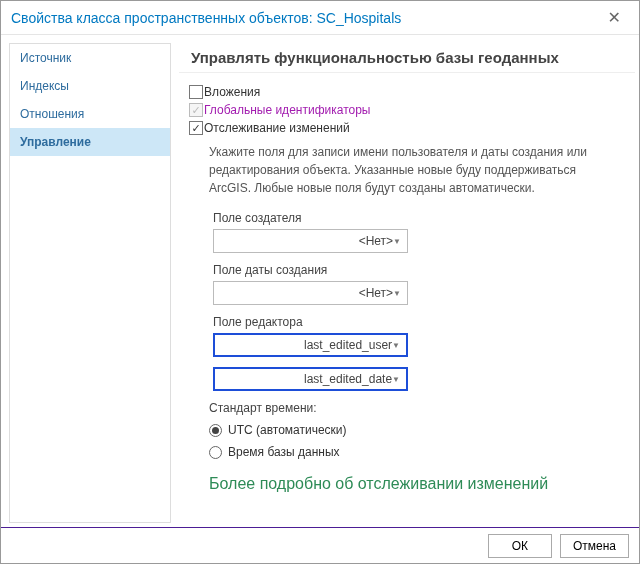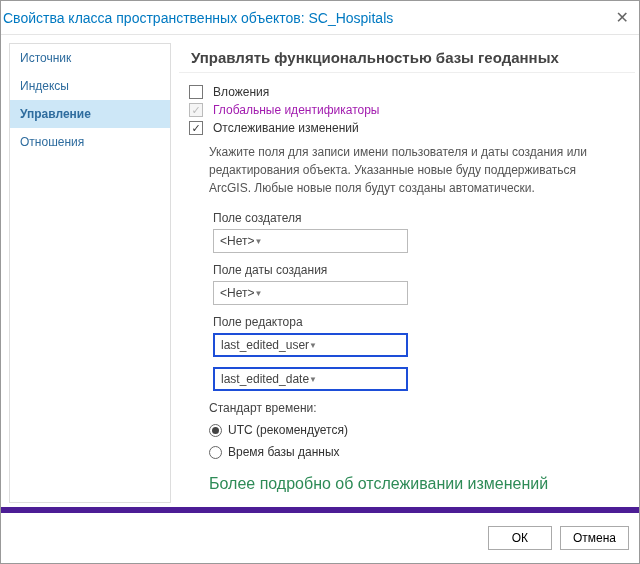--- a/index.html
+++ b/index.html
@@ -3,21 +3,21 @@
   <meta charset="utf-8">
   <style>
     * { margin: 0; padding: 0; box-sizing: border-box; font-family: "Segoe UI", Arial, sans-serif; }
     body { background: #fff; font-size: 12px; color: #333; }
     .dialog {
       width: 640px; height: 564px; border: 1px solid #999;
       display: flex; flex-direction: column; background: #fff;
     }
     .titlebar {
       height: 34px; display: flex; align-items: center; justify-content: space-between;
-      padding: 0 2px; border-bottom: 1px solid #e5e5e5; background: #fff;
+      padding: 0 10px; border-bottom: 1px solid #e5e5e5; background: #fff;
     }
     .titlebar-text { color: #0079c1; font-size: 14px; }
     .close-btn { background: none; border: none; font-size: 16px; color: #666; cursor: pointer; padding: 4px 8px; }
     .body { display: flex; flex: 1; min-height: 0; padding: 8px 4px 4px 8px; gap: 8px; }
     .sidebar {
       width: 162px; border: 1px solid #ddd; background: #fff;
       display: flex; flex-direction: column;
     }
     .sidebar-item {
       padding: 7px 10px; cursor: pointer; color: #2e6c9e; font-size: 12px;
@@ -26,48 +26,48 @@
     .content-wrap { flex: 1; display: flex; flex-direction: column; min-width: 0; }
     .content-title { font-weight: 600; font-size: 15px; padding: 6px 12px; color: #444; }
     .content-scroll {
       flex: 1; border-top: 1px solid #eee; padding: 8px 18px 8px 10px;
       overflow-y: scroll; position: relative;
     }
     
     .content-scroll::-webkit-scrollbar { width: 17px; }
     .content-scroll::-webkit-scrollbar-track { background: #f0f0f0; }
     .content-scroll::-webkit-scrollbar-thumb { background: #c1c1c1; }
-    .row { display: flex; align-items: center; gap: 10px; margin: 4px 0 4px 0; }
+    .row { display: flex; align-items: center; gap: 1px; margin: 4px 0 4px 0; }
     .checkbox { width: 14px; height: 14px; border: 1px solid #777; background: #fff; display: inline-flex; align-items: center; justify-content: center; cursor: pointer; }
     .checkbox.disabled { border-color: #bbb; background: #f5f5f5; cursor: default; }
     .checkbox .tick { font-size: 11px; color: #333; line-height: 1; }
     .checkbox.disabled .tick { color: #bbb; }
     .lbl { font-size: 12px; }
     .lbl.disabled { color: #a21caf; }
     .description { margin: 8px 0 14px 20px; color: #555; font-size: 12px; line-height: 1.5; }
     .field-block { margin-left: 24px; margin-bottom: 10px; }
     .field-block .f-label { font-size: 12px; color: #444; margin-bottom: 4px; }
     .select {
-      display: flex; align-items: center; justify-content: flex-start;
+      display: flex; align-items: center; justify-content: flex-end;
       border: 1px solid #bbb; height: 24px; width: 195px; padding: 0 6px;
       font-size: 12px; color: #444; cursor: pointer; background: #fff;
     }
     .select .caret { font-size: 8px; color: #777; }
     .select.hl { border: 2px solid #1d4ed8; color: #2e93c6; }
     .select.hl .txt { color: #444; }
     .radio-block { margin-left: 20px; margin-top: 0; }
     .radio-block .rb-label { font-size: 12px; color: #444; margin-bottom: 8px; }
     .radio-row { display: flex; align-items: center; gap: 6px; margin: 8px 0; }
     .radio { width: 13px; height: 13px; border-radius: 50%; border: 1px solid #666; display: inline-flex; align-items: center; justify-content: center; cursor: pointer; }
     .radio .dot { width: 7px; height: 7px; border-radius: 50%; background: #444; display: none; }
     .radio.checked .dot { display: block; }
     .link-text { color: #2e8b57; font-size: 16px; margin-top: 16px; cursor: pointer; margin-left: 20px; }
     .footer {
-      height: 56px; display: flex; align-items: center; justify-content: flex-end;
-      gap: 8px; padding: 0 10px; border-top: 6px solid #4c1d95;
+      height: 36px; display: flex; align-items: center; justify-content: flex-end;
+      gap: 8px; padding: 0 10px; border-top: 1px solid #4c1d95;
     }
     .btn { min-width: 64px; height: 24px; border: 1px solid #aaa; background: #fff; font-size: 12px; cursor: pointer; padding: 0 12px; }
   </style>
 </head>
 <body>
 
 <div class="dialog">
 
   <div class="titlebar">
     <span class="titlebar-text">Свойства класса пространственных объектов: SC_Hospitals</span>
@@ -78,25 +78,25 @@
 
   <div class="body">
 
     <div class="sidebar">
       <div class="sidebar-item">
         <span>Источник</span>
       </div>
       <div class="sidebar-item">
         <span>Индексы</span>
       </div>
+      <div class="sidebar-item">
+        <span>Отношения</span>
+      </div>
       <div class="sidebar-item active">
         <span>Управление</span>
-      </div>
-      <div class="sidebar-item">
-        <span>Отношения</span>
       </div>
     </div>
 
     <div class="content-wrap">
       <div class="content-title">Управлять функциональностью базы геоданных</div>
       <div class="content-scroll">
 
         <div class="row">
           <span class="checkbox"></span>
           <span class="lbl">Вложения</span>
@@ -148,21 +148,21 @@
             <span class="caret">▼</span>
           </div>
         </div>
 
         <div class="radio-block">
           <div class="rb-label">Стандарт времени:</div>
           <div class="radio-row">
             <span class="radio checked">
                 <span class="dot"></span>
               </span>
-            <span class="lbl">UTC (рекомендуется)</span>
+            <span class="lbl">UTC (автоматически)</span>
           </div>
           <div class="radio-row">
             <span class="radio"></span>
             <span class="lbl">Время базы данных</span>
           </div>
         </div>
 
         <div class="link-text">Более подробно об отслеживании изменений</div>
 
       </div>

